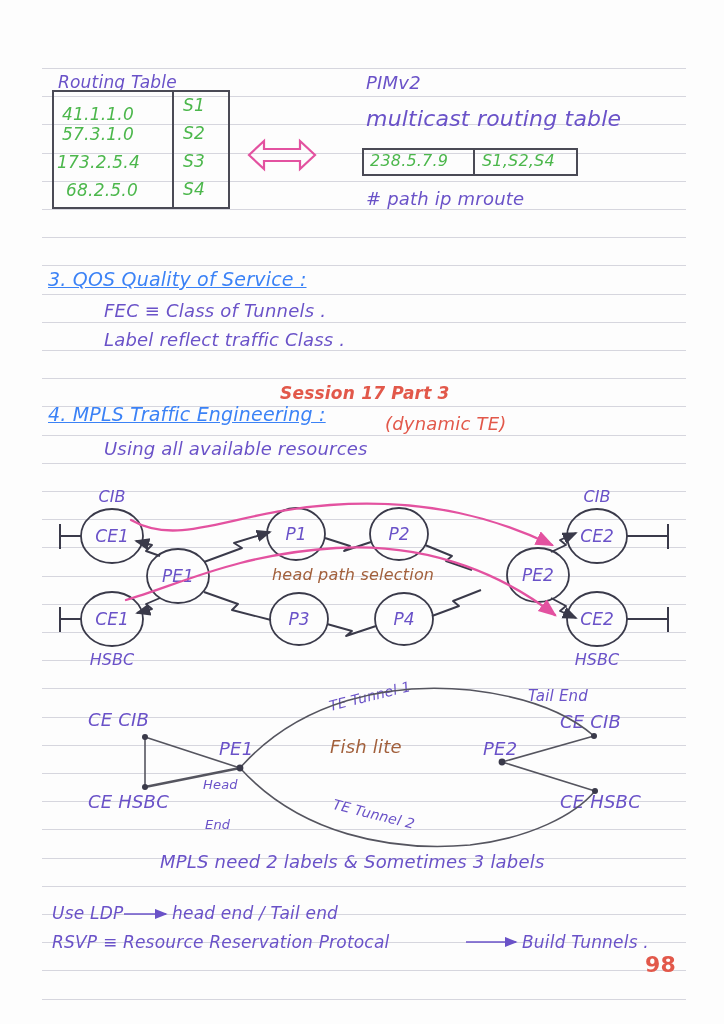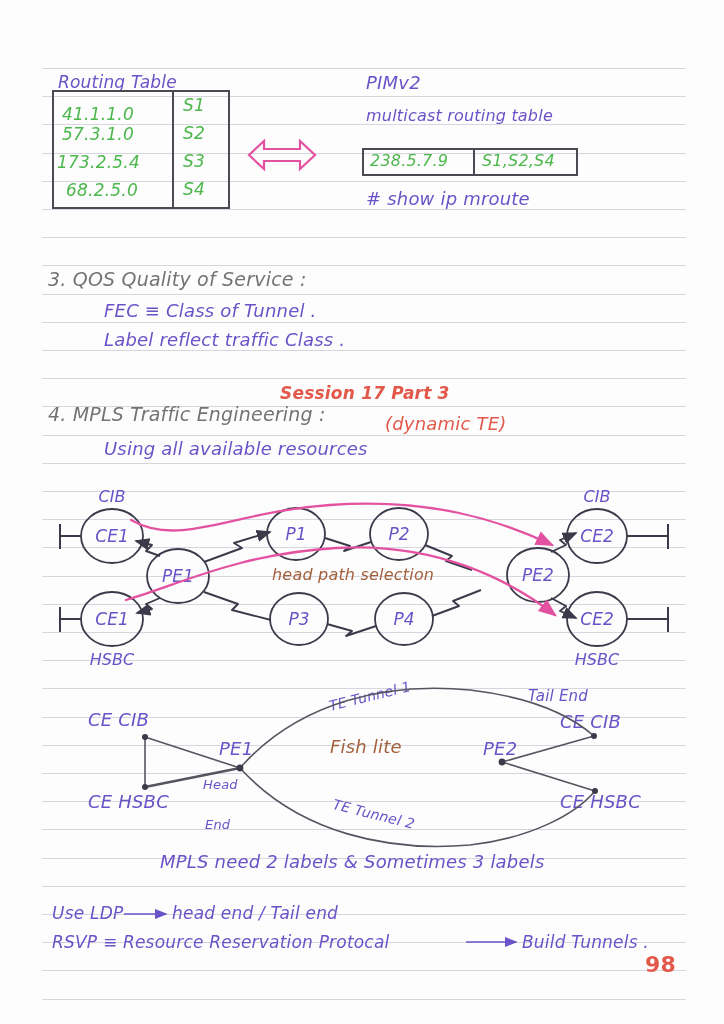--- a/index.html
+++ b/index.html
@@ -27,21 +27,21 @@
   .ink {
     position: absolute;
     white-space: nowrap;
     color: #6a52c8;
     font-family: "DejaVu Sans", sans-serif;
     font-style: italic;
     letter-spacing: .2px;
   }
   .green { color: #4cb74c; }
   .violet { color: #6a52c8; }
-  .dark { color: #737373; }
+  .dark { color: #3b82f6; text-decoration: underline; }
   .red { color: #e2584a; }
   .brown { color: #a2603c; }
 
   .tbl-box {
     position: absolute;
     border: 2px solid #4a4a55;
     box-sizing: border-box;
   }
   .vline {
     position: absolute;
@@ -125,31 +125,31 @@
   <div class="ink green" style="left:62px; top:124px; font-size:17px;">57.3.1.0</div>
   <div class="ink green" style="left:183px; top:123px; font-size:17px;text-align:center;">S2</div>
 
   <div class="ink green" style="left:57px; top:152px; font-size:17px;">173.2.5.4</div>
   <div class="ink green" style="left:183px; top:151px; font-size:17px;">S3</div>
 
   <div class="ink green" style="left:66px; top:180px; font-size:17px;">68.2.5.0</div>
   <div class="ink green" style="left:183px; top:179px; font-size:17px;">S4</div>
 
   <div class="ink violet" style="left:366px; top:72px; font-size:18px;">PIMv2</div>
-  <div class="ink violet" style="left:366px; top:106px; font-size:16px;text-align:right;">multicast routing table</div>
+  <div class="ink violet" style="left:366px; top:106px; font-size:22px;text-align:right;">multicast routing table</div>
 
   <div class="tbl-box" style="left:362px; top:148px; width:216px; height:28px;"></div>
   <div class="vline" style="left:473px; top:148px; height:28px;"></div>
   <div class="ink green" style="left:370px; top:151px; font-size:16px;">238.5.7.9</div>
   <div class="ink green" style="left:482px; top:151px; font-size:16px;">S1,S2,S4</div>
 
-  <div class="ink violet" style="left:366px; top:188px; font-size:18px;"># show ip mroute</div>
+  <div class="ink violet" style="left:366px; top:188px; font-size:18px;"># path ip mroute</div>
 
   <div class="ink dark" style="left:48px; top:268px; font-size:19px;">3. QOS Quality of Service :</div>
-  <div class="ink violet" style="left:104px; top:300px; font-size:18px;">FEC ≡ Class of Tunnel .</div>
+  <div class="ink violet" style="left:104px; top:300px; font-size:18px;">FEC ≡ Class of Tunnels .</div>
   <div class="ink violet" style="left:104px; top:329px; font-size:18px;">Label reflect traffic Class .</div>
 
   <div class="ink red" style="left:280px; top:383px; font-size:17px; font-weight:bold;">Session 17 Part 3</div>
 
   <div class="ink dark" style="left:48px; top:403px; font-size:19px;">4. MPLS Traffic Engineering :</div>
   <div class="ink violet" style="left:104px; top:438px; font-size:18px;">Using all available resources</div>
   <div class="ink red" style="left:385px; top:413px; font-size:18px;">(dynamic TE)</div>
 
   <div class="tag" style="left:112px; top:496px;">CIB</div>
   <div class="tag" style="left:112px; top:659px;">HSBC</div>

